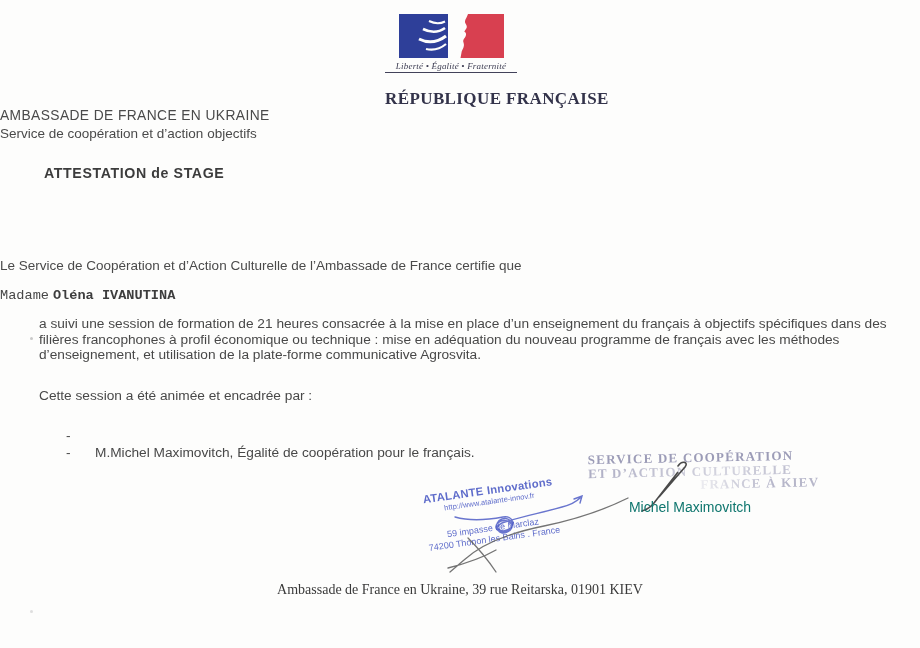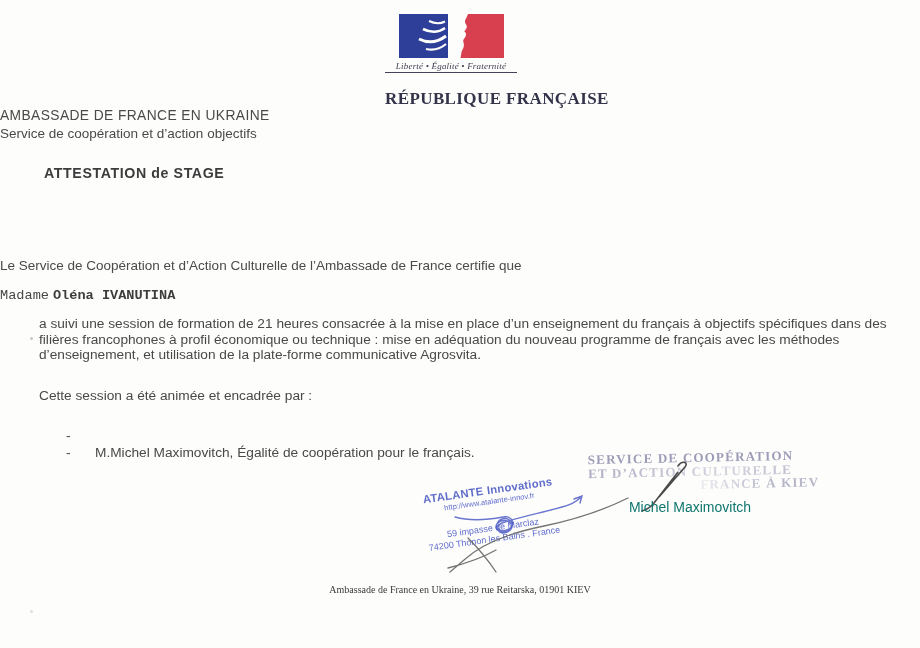--- a/index.html
+++ b/index.html
@@ -68,21 +68,21 @@
   .atalante-stamp .a1{font-weight:bold;font-size:11.2px;letter-spacing:.3px;}
   .atalante-stamp .a2{font-size:7.6px;margin-top:1px;}
   .atalante-stamp .a3{font-size:9px;margin-top:17px;}
   .atalante-stamp .a4{font-size:9px;margin-top:1px;}
 
   .signer-name{position:absolute;left:612px;top:499px;width:134px;text-align:center;
     font-size:14px;color:#0f766e;margin-left:11px;}
 
   
   .footer{position:absolute;left:0;right:0;top:583px;text-align:center;
-    font-family:"Liberation Serif",serif;font-size:10px;color:#3a3a3a;line-height:13.5px;}
+    font-family:"Liberation Serif",serif;font-size:14px;color:#3a3a3a;line-height:13.5px;}
 
   .sig-svg{position:absolute;}
   .scan-speck{position:absolute;width:3px;height:3px;border-radius:50%;background:#c9c9c9;}
 </style>
 </head>
 <body>
 
 <div class="page">
 
   <div class="logo-block">

